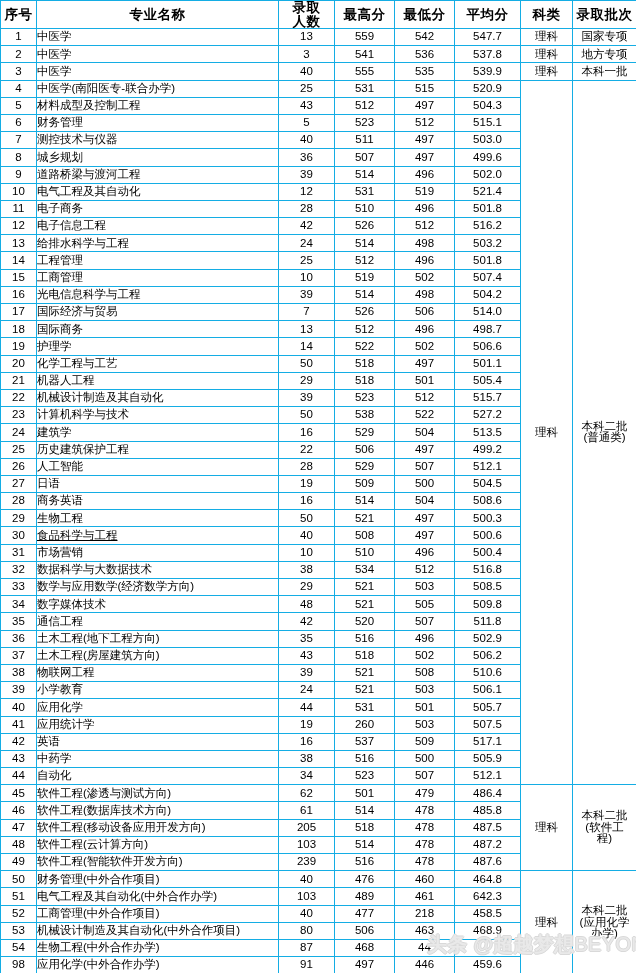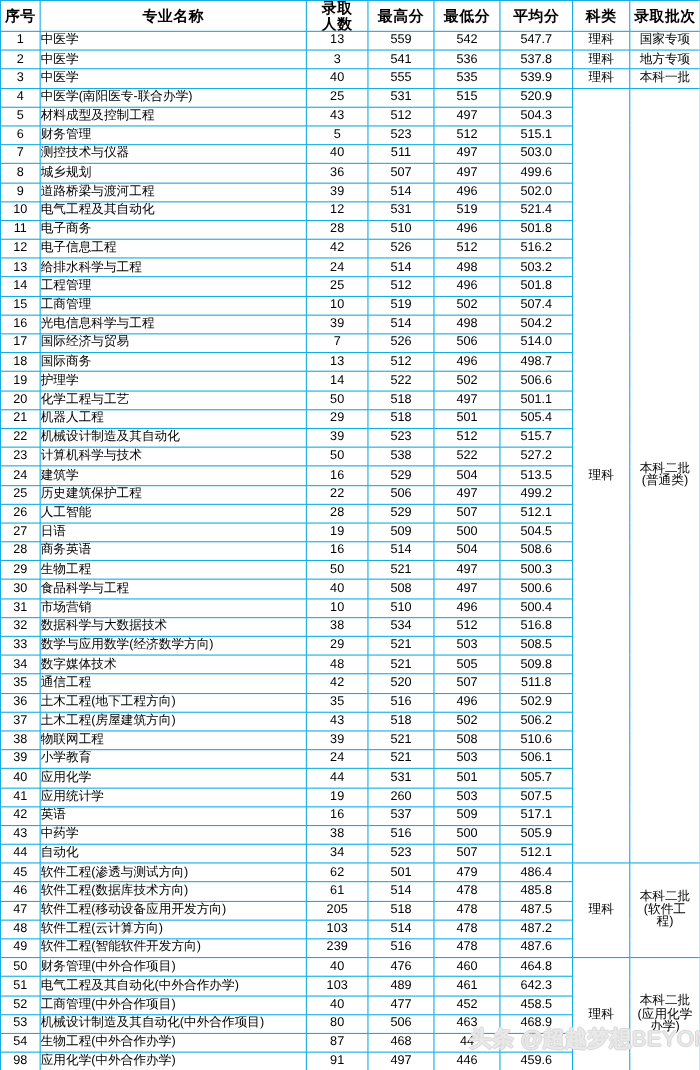--- a/index.html
+++ b/index.html
@@ -363,21 +363,21 @@
       <tr>
         <td class="index" style="border-color: rgb(20, 173, 228);">29</td>
         <td class="major" style="border-color: rgb(20, 173, 228);">生物工程</td>
         <td class="num" style="border-color: rgb(20, 173, 228);">50</td>
         <td class="num" style="border-color: rgb(20, 173, 228);">521</td>
         <td class="num" style="border-color: rgb(20, 173, 228);">497</td>
         <td class="num" style="border-color: rgb(20, 173, 228);">500.3</td>
       </tr>
       <tr>
         <td class="index" style="border-color: rgb(20, 173, 228);">30</td>
-        <td class="major" style="border-color: rgb(20, 173, 228);">食品科学与工程</td>
+        <td class="major" style="border-color: rgb(20, 173, 228); text-decoration: underline;">食品科学与工程</td>
         <td class="num" style="border-color: rgb(20, 173, 228);">40</td>
         <td class="num" style="border-color: rgb(20, 173, 228);">508</td>
         <td class="num" style="border-color: rgb(20, 173, 228);">497</td>
         <td class="num" style="border-color: rgb(20, 173, 228);">500.6</td>
       </tr>
       <tr>
         <td class="index" style="border-color: rgb(20, 173, 228);">31</td>
         <td class="major" style="border-color: rgb(20, 173, 228);">市场营销</td>
         <td class="num" style="border-color: rgb(20, 173, 228);">10</td>
         <td class="num" style="border-color: rgb(20, 173, 228);">510</td>
@@ -554,21 +554,21 @@
         <td class="num" style="border-color: rgb(20, 173, 228);">103</td>
         <td class="num" style="border-color: rgb(20, 173, 228);">489</td>
         <td class="num" style="border-color: rgb(20, 173, 228);">461</td>
         <td class="num" style="border-color: rgb(20, 173, 228);">642.3</td>
       </tr>
       <tr>
         <td class="index" style="border-color: rgb(20, 173, 228);">52</td>
         <td class="major" style="border-color: rgb(20, 173, 228);">工商管理(中外合作项目)</td>
         <td class="num" style="border-color: rgb(20, 173, 228);">40</td>
         <td class="num" style="border-color: rgb(20, 173, 228);">477</td>
-        <td class="num" style="border-color: rgb(20, 173, 228);">452</td>
+        <td class="num" style="border-color: rgb(20, 173, 228);">218</td>
         <td class="num" style="border-color: rgb(20, 173, 228);">458.5</td>
       </tr>
       <tr>
         <td class="index" style="border-color: rgb(20, 173, 228);">53</td>
         <td class="major" style="border-color: rgb(20, 173, 228);">机械设计制造及其自动化(中外合作项目)</td>
         <td class="num" style="border-color: rgb(20, 173, 228);">80</td>
         <td class="num" style="border-color: rgb(20, 173, 228);">506</td>
         <td class="num" style="border-color: rgb(20, 173, 228);">463</td>
         <td class="num" style="border-color: rgb(20, 173, 228);">468.9</td>
       </tr>

